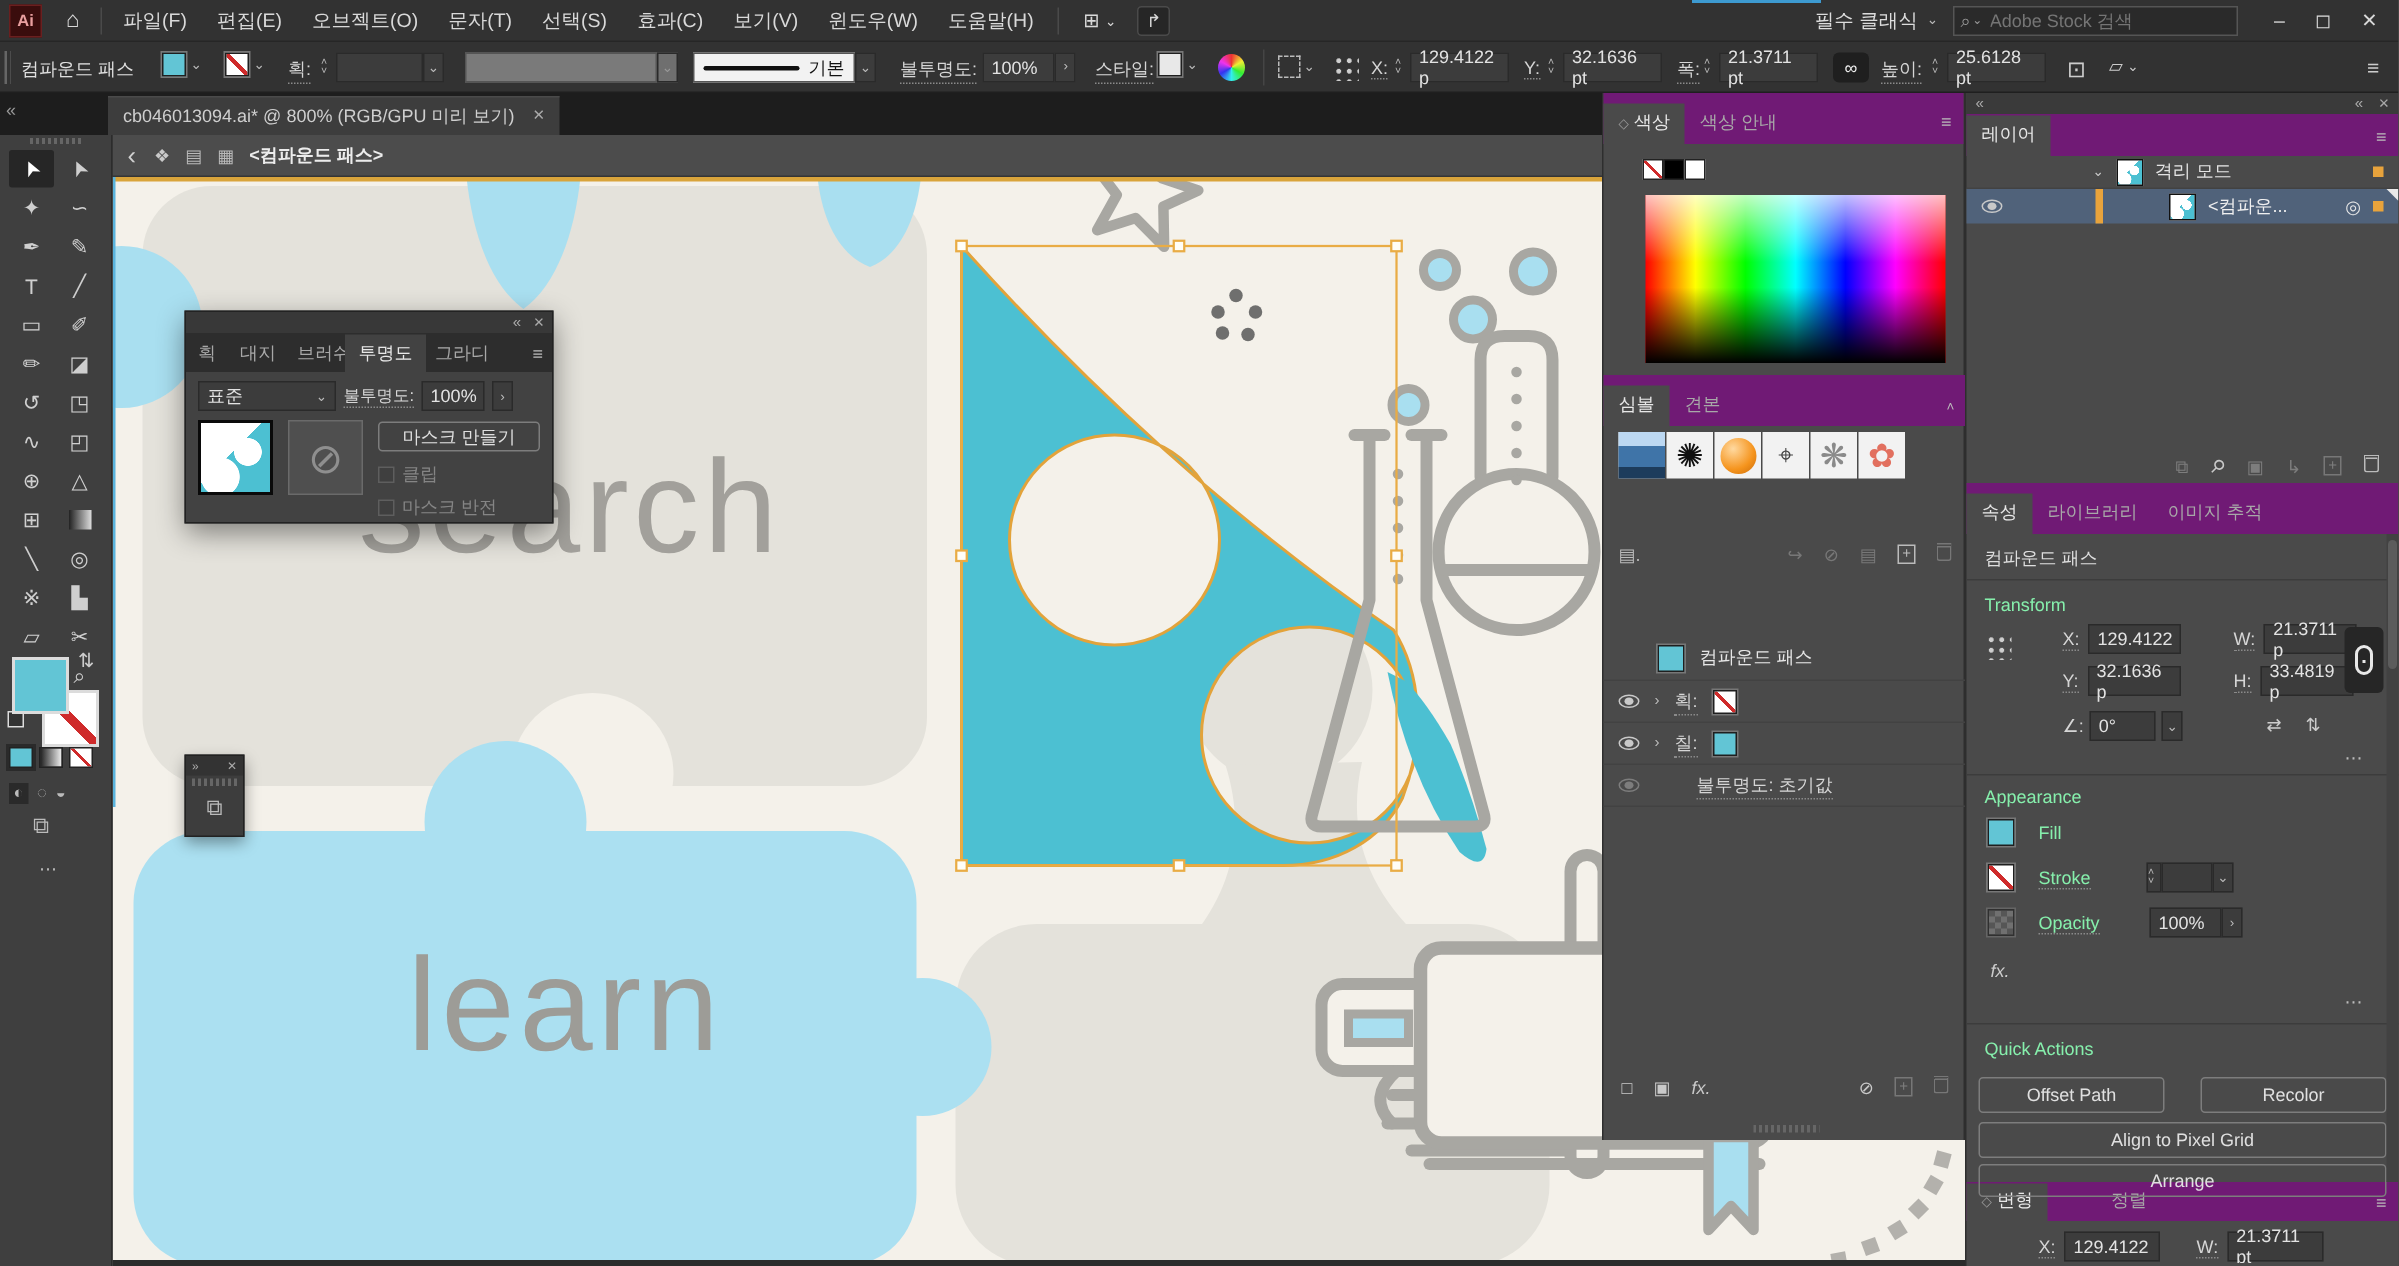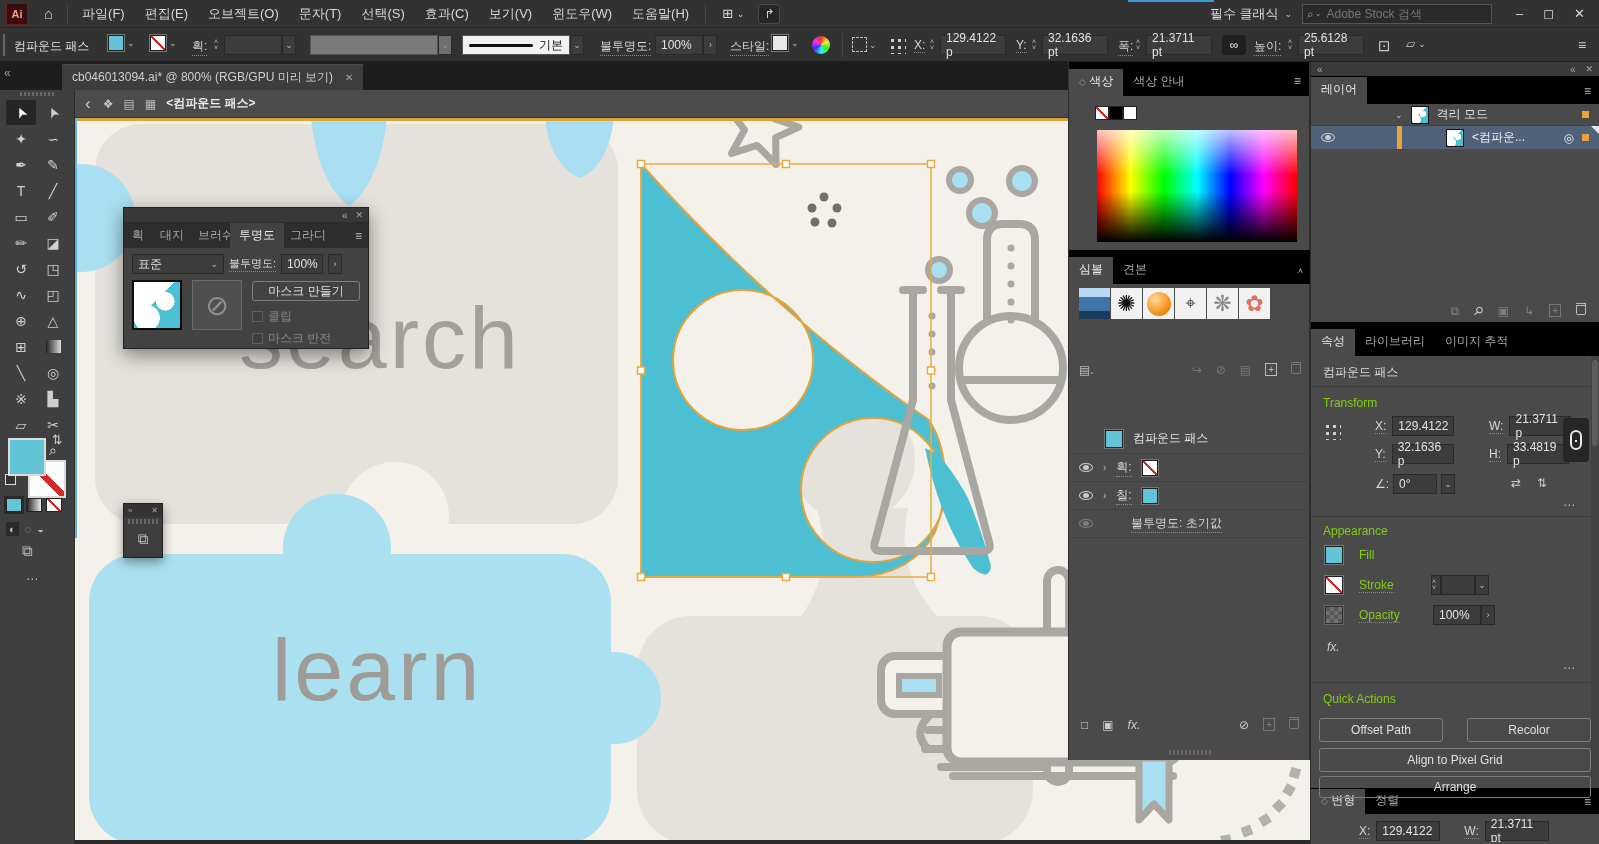--- a/index.html
+++ b/index.html
@@ -1,44 +1,44 @@
 <!DOCTYPE html>
 <html><head>
 <meta charset="utf-8">
 <style>
   html,body{margin:0;padding:0;background:#1a1a1a;}
   *{box-sizing:border-box;font-family:"Liberation Sans","DejaVu Sans",sans-serif;}
   #app{position:relative;width:1599px;height:844px;background:#323232;overflow:hidden;color:#d6d6d6;font-size:12px;}
   .abs{position:absolute;}
   .row{display:flex;align-items:center;}
   .txt{white-space:nowrap;}
-  .dim{color:#84cc16;}
+  .dim{color:#86efac;}
   .dotted{border-bottom:1px dotted #8a8a8a;}
   
   .menubar{left:0;top:0;width:1599px;height:28px;background:#323232;border-bottom:1px solid #262626;}
   .menu-item{padding:0 10px;color:#d9d9d9;font-size:13px;line-height:28px;cursor:default;}
   .controlbar{left:0;top:28px;width:1599px;height:34px;background:#323232;border-bottom:1px solid #1f1f1f;}
   .docstrip{left:0;top:62px;width:1068px;height:28px;background:#1d1d1d;}
-  .doctab{position:absolute;left:62px;top:2px;height:26px;background:#3d3d3d;color:#cfcfcf;display:flex;align-items:center;padding:0 10px;font-size:12px;border-top:1px solid #4a4a4a;}
+  .doctab{position:absolute;left:72px;top:2px;height:26px;background:#3d3d3d;color:#cfcfcf;display:flex;align-items:center;padding:0 10px;font-size:12px;border-top:1px solid #4a4a4a;}
   .breadcrumb{left:75px;top:90px;width:993px;height:28px;background:#4c4c4c;border-bottom:1px solid #353535;}
   
   .field{background:#3c3c3c;border:1px solid #2a2a2a;color:#e3e3e3;height:20px;display:flex;align-items:center;padding:0 5px;font-size:12px;}
   .stepper{display:flex;flex-direction:column;justify-content:center;font-size:7px;line-height:6px;color:#bbb;width:10px;}
   .ddbtn{width:14px;height:20px;display:flex;align-items:center;justify-content:center;background:#3c3c3c;border:1px solid #2a2a2a;color:#bbb;font-size:9px;}
   .swatch{width:16px;height:16px;border:1px solid #1f1f1f;outline:1px solid #777;}
   .none-swatch{background:#fff;background-image:linear-gradient(45deg,transparent 44%,#cf2b2b 44%,#cf2b2b 56%,transparent 56%);}
   .teal-swatch{background:#62c5d5;}
   .checker{background-image:conic-gradient(#8a8a8a 25%,#5e5e5e 0 50%,#8a8a8a 0 75%,#5e5e5e 0);background-size:8px 8px;}
   
   .toolbar{left:0;top:90px;width:75px;height:754px;background:#3f3f3f;border-right:1px solid #2c2c2c;}
   .tool{width:30px;height:25px;display:flex;align-items:center;justify-content:center;color:#cfcfcf;font-size:14px;}
   .tool.active{background:#262626;border-radius:2px;color:#fff;}
   
   .pcol{background:#4a4a4a;border-left:1px solid #2e2e2e;}
-  .phead{background:#000000;display:flex;align-items:flex-end;height:34px;}
+  .phead{background:#701a75;display:flex;align-items:flex-end;height:34px;}
   .ptab{padding:4px 10px 6px 10px;color:#a8a8a8;font-size:12px;white-space:nowrap;}
   .ptab.active{background:#4a4a4a;color:#e8e8e8;}
   .hr{height:1px;background:#3c3c3c;}
   .btn{border:1px solid #7d7d7d;border-radius:3px;color:#e0e0e0;display:flex;align-items:center;justify-content:center;font-size:12px;background:transparent;}
   .i-eye{width:14px;height:9px;border:1.5px solid #c9c9c9;border-radius:50%;position:relative;display:inline-block;}
   .i-eye::after{content:"";position:absolute;inset:1px 3px;background:#c9c9c9;border-radius:50%;}
   .i-eye.dim{opacity:.4;}
   .i-trash{width:10px;height:12px;border:1.5px solid #bbb;border-top:3px double #bbb;border-radius:0 0 2px 2px;display:inline-block;}
   .mini-art{background-image:radial-gradient(circle at 28% 78%,#fff 0 26%,transparent 27%),radial-gradient(circle at 68% 42%,#fff 0 22%,transparent 23%),linear-gradient(315deg,#4cc0d2 56%,#fff 56%);background-color:#fff;}
   .gridpts{width:18px;height:18px;background-image:radial-gradient(#cfcfcf 1.6px,transparent 1.7px);background-size:7px 7px;background-position:1px 1px;}
@@ -663,21 +663,21 @@
       <div class="btn abs" style="left:156px;top:362px;width:124px;height:24px;">Recolor</div>
       <div class="btn abs" style="left:8px;top:392px;width:272px;height:24px;">Align to Pixel Grid</div>
       <div class="btn abs" style="left:8px;top:420px;width:272px;height:22px;overflow:hidden;">Arrange</div>
       <div class="abs" style="left:280px;top:0;width:8px;height:432px;background:#424242;">
         <div style="margin:4px 1px;width:6px;height:86px;background:#5c5c5c;border-radius:3px;"></div>
       </div>
     </div>
 
     <div class="phead" style="height:26px;">
       <span class="ptab active" style="padding:3px 10px 5px 10px;"><span style="font-size:9px;color:#9a9a9a;">◇</span> <span>변형</span></span>
-      <span class="ptab" style="padding:3px 10px 5px 10px;">정렬</span>
+      <span class="ptab" style="padding:3px 10px 5px 10px;margin-left:32px;">정렬</span>
       <span style="margin:0 8px 5px auto;color:#bbb;">≡</span>
     </div>
     <div class="row" style="padding:6px 0 0 48px;gap:6px;overflow:hidden;height:28px;">
       <span class="dotted">X:</span>
       <span class="field" style="width:64px;">129.4122</span>
       <span class="dotted" style="margin-left:18px;">W:</span>
       <span class="field" style="width:64px;">21.3711 pt</span>
     </div>
   </div>
 

